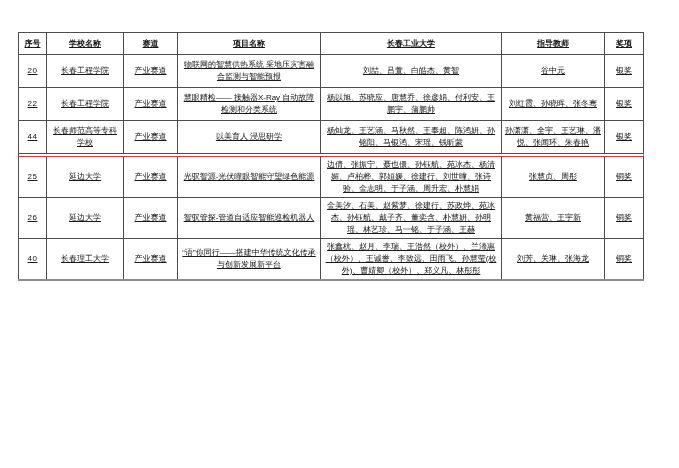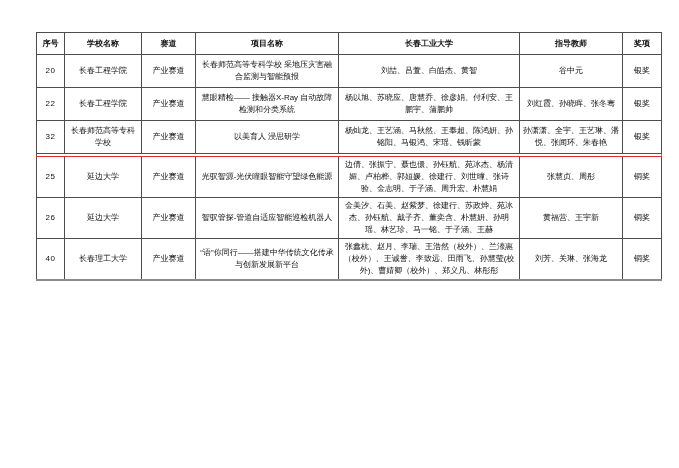--- a/index.html
+++ b/index.html
@@ -10,27 +10,28 @@
     color: #1a1a1a;
     overflow: hidden;
   }
   .page {
     position: relative;
     width: 679px; height: 468px;
     background: #ffffff;
   }
   table.results {
     position: absolute;
-    left: 36px; top: 32px;
+    left: 18px; top: 32px;
     width: 625px;
     border-collapse: collapse;
     table-layout: fixed;
     border: 1px solid #4d4d4d;
     border-bottom: 2px solid #8c8c8c;
     border-right: 1.5px solid #8c8c8c;
+    text-decoration: underline;
   }
   col.c-no      { width: 28px; }
   col.c-school  { width: 77px; }
   col.c-track   { width: 54px; }
   col.c-project { width: 143px; }
   col.c-members { width: 181px; }
   col.c-advisors{ width: 103px; }
   col.c-award   { width: 39px; }
 
   th, td {
@@ -83,36 +84,36 @@
           <th>长春工业大学</th>
           <th>指导教师</th>
           <th>奖项</th>
         </tr>
     </thead>
     <tbody>
         <tr>
           <td class="cell-no">20</td>
           <td class="cell-school">长春工程学院</td>
           <td class="cell-track">产业赛道</td>
-          <td class="cell-project">长春师范高等专科学校 采地压灾害融合监测与智能预报</td>
+          <td class="cell-project">物联网的智慧供热系统 采地压灾害融合监测与智能预报</td>
           <td class="cell-members">刘喆、吕萱、白皓杰、黄智</td>
           <td class="cell-advisors">谷中元</td>
           <td class="cell-award">银奖</td>
         </tr>
         <tr>
           <td class="cell-no">22</td>
           <td class="cell-school">长春工程学院</td>
           <td class="cell-track">产业赛道</td>
           <td class="cell-project">慧眼精检—— 接触器X-Ray 自动故障检测和分类系统</td>
           <td class="cell-members">杨以旭、苏晓应、唐慧乔、徐彦娟、付利安、王鹏宇、蒲鹏帅</td>
           <td class="cell-advisors">刘红霞、孙晓晖、张冬骞</td>
           <td class="cell-award">银奖</td>
         </tr>
         <tr>
-          <td class="cell-no">32</td>
+          <td class="cell-no">44</td>
           <td class="cell-school">长春师范高等专科学校</td>
           <td class="cell-track">产业赛道</td>
           <td class="cell-project">以美育人 浸思研学</td>
           <td class="cell-members">杨灿龙、王艺涵、马秋然、王奉超、陈鸿妍、孙铭阳、马银鸿、宋瑶、钱昕蒙</td>
           <td class="cell-advisors">孙潇潇、全宇、王艺琳、潘悦、张闻环、朱春艳</td>
           <td class="cell-award">银奖</td>
         </tr>
         <tr class="red-divider">
           <td colspan="7"></td>
         </tr>

